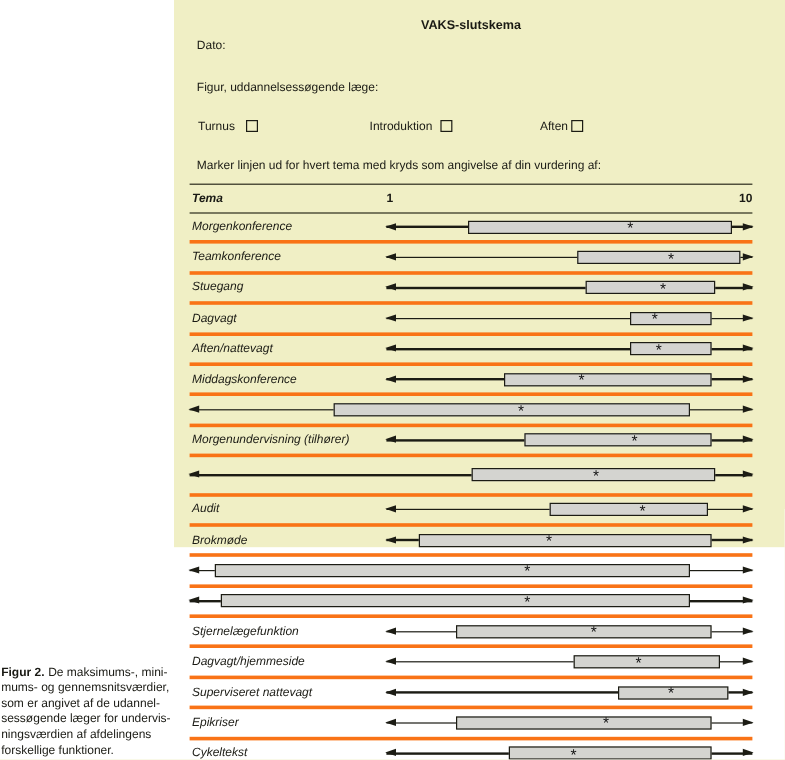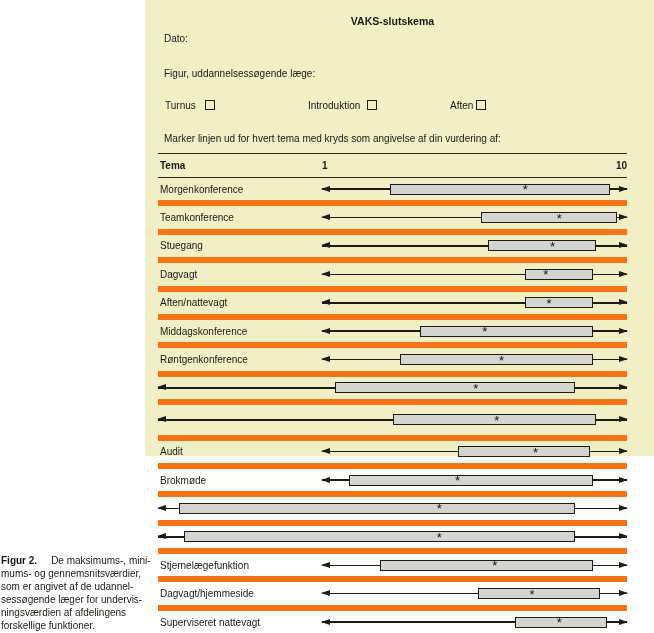--- a/index.html
+++ b/index.html
@@ -14,37 +14,37 @@
   .txt{font-size:10px;}
   .lbl-indent{left:19px;}
   .dato{top:33px;}
   .navn{top:68px;}
   .cbrow{top:99px;height:14px;}
   .cbrow .cb-label{position:absolute;top:1px;font-size:10px;}
   .cbrow .checkbox{position:absolute;top:1px;width:10px;height:10px;border:1.2px solid #1c1c14;background:transparent;box-sizing:border-box;}
   .instruction{top:133px;}
   .table{position:absolute;left:13px;right:27px;top:153px;}
   .thead{display:flex;align-items:center;height:23px;border-top:1px solid #2b2b1c;border-bottom:1px solid #2b2b1c;font-weight:bold;font-size:10px;}
-  .label-col{width:164px;padding-left:2px;box-sizing:border-box;}
+  .label-col{width:164px;padding-left:2px;box-sizing:border-box;font-style:italic;}
   .scale-head{flex:1;display:flex;justify-content:space-between;align-items:center;}
-  .row{display:flex;align-items:center;height:22.4px;border-bottom:6px solid #f97316;font-size:10px;}
+  .row{display:flex;align-items:center;height:22.4px;border-bottom:3px solid #f97316;font-size:10px;}
   .row.tall{height:29.4px;}
   .scale{flex:1;position:relative;align-self:stretch;}
   .axis{position:absolute;left:0;right:0;top:50%;height:1.5px;margin-top:-0.75px;background:#1c1c14;}
   .ah{position:absolute;top:50%;width:0;height:0;margin-top:-3.5px;
       border-top:3.5px solid transparent;border-bottom:3.5px solid transparent;}
   .ah-left{left:-1px;border-right:9px solid #1c1c14;}
   .ah-right{right:-1px;border-left:9px solid #1c1c14;}
   .range-bar{position:absolute;top:50%;height:11px;margin-top:-5.5px;background:#d4d4d0;
       border:1px solid #1c1c14;box-sizing:border-box;}
   .mean-marker{position:absolute;top:50%;transform:translate(-50%,-46%);
       font-size:13px;line-height:13px;color:#111;}
   .caption{position:absolute;left:1px;top:555px;width:150px;font-size:10px;line-height:12.9px;
       white-space:pre-line;color:#1a1a14;}
-  .caption b{margin-right:14px;}
+  .caption b{margin-right:3px;}
 </style>
 </head>
 <body>
 
 <div class="caption"><b>Figur 2.</b><span>De maksimums-, mini-
 mums- og gennemsnitsværdier,
 som er angivet af de udannel-
 sessøgende læger for undervis-
 ningsværdien af afdelingens
 forskellige funktioner.</span></div>
@@ -130,30 +130,30 @@
     <div class="label-col">Middagskonference</div>
     <div class="scale">
       <span class="axis"></span>
       <span class="ah ah-left"></span>
       <span class="ah ah-right"></span>
       <span class="range-bar" style="left: 32.2222%; width: 56.6667%;"></span>
       <span class="mean-marker" style="left: 53.3333%;">*</span>
     </div>
   </div>
         <div class="row">
-    <div class="label-col">Røntgenkonference</div>
     <div class="scale">
       <span class="axis"></span>
       <span class="ah ah-left"></span>
       <span class="ah ah-right"></span>
       <span class="range-bar" style="left: 25.5556%; width: 63.3333%;"></span>
       <span class="mean-marker" style="left: 58.8889%;">*</span>
     </div>
   </div>
         <div class="row">
+    <div class="label-col">Morgenundervisning (tilhører)</div>
     <div class="scale">
       <span class="axis"></span>
       <span class="ah ah-left"></span>
       <span class="ah ah-right"></span>
       <span class="range-bar" style="left: 37.7778%; width: 51.1111%;"></span>
       <span class="mean-marker" style="left: 67.7778%;">*</span>
     </div>
   </div>
         <div class="row tall">
     <div class="scale">

